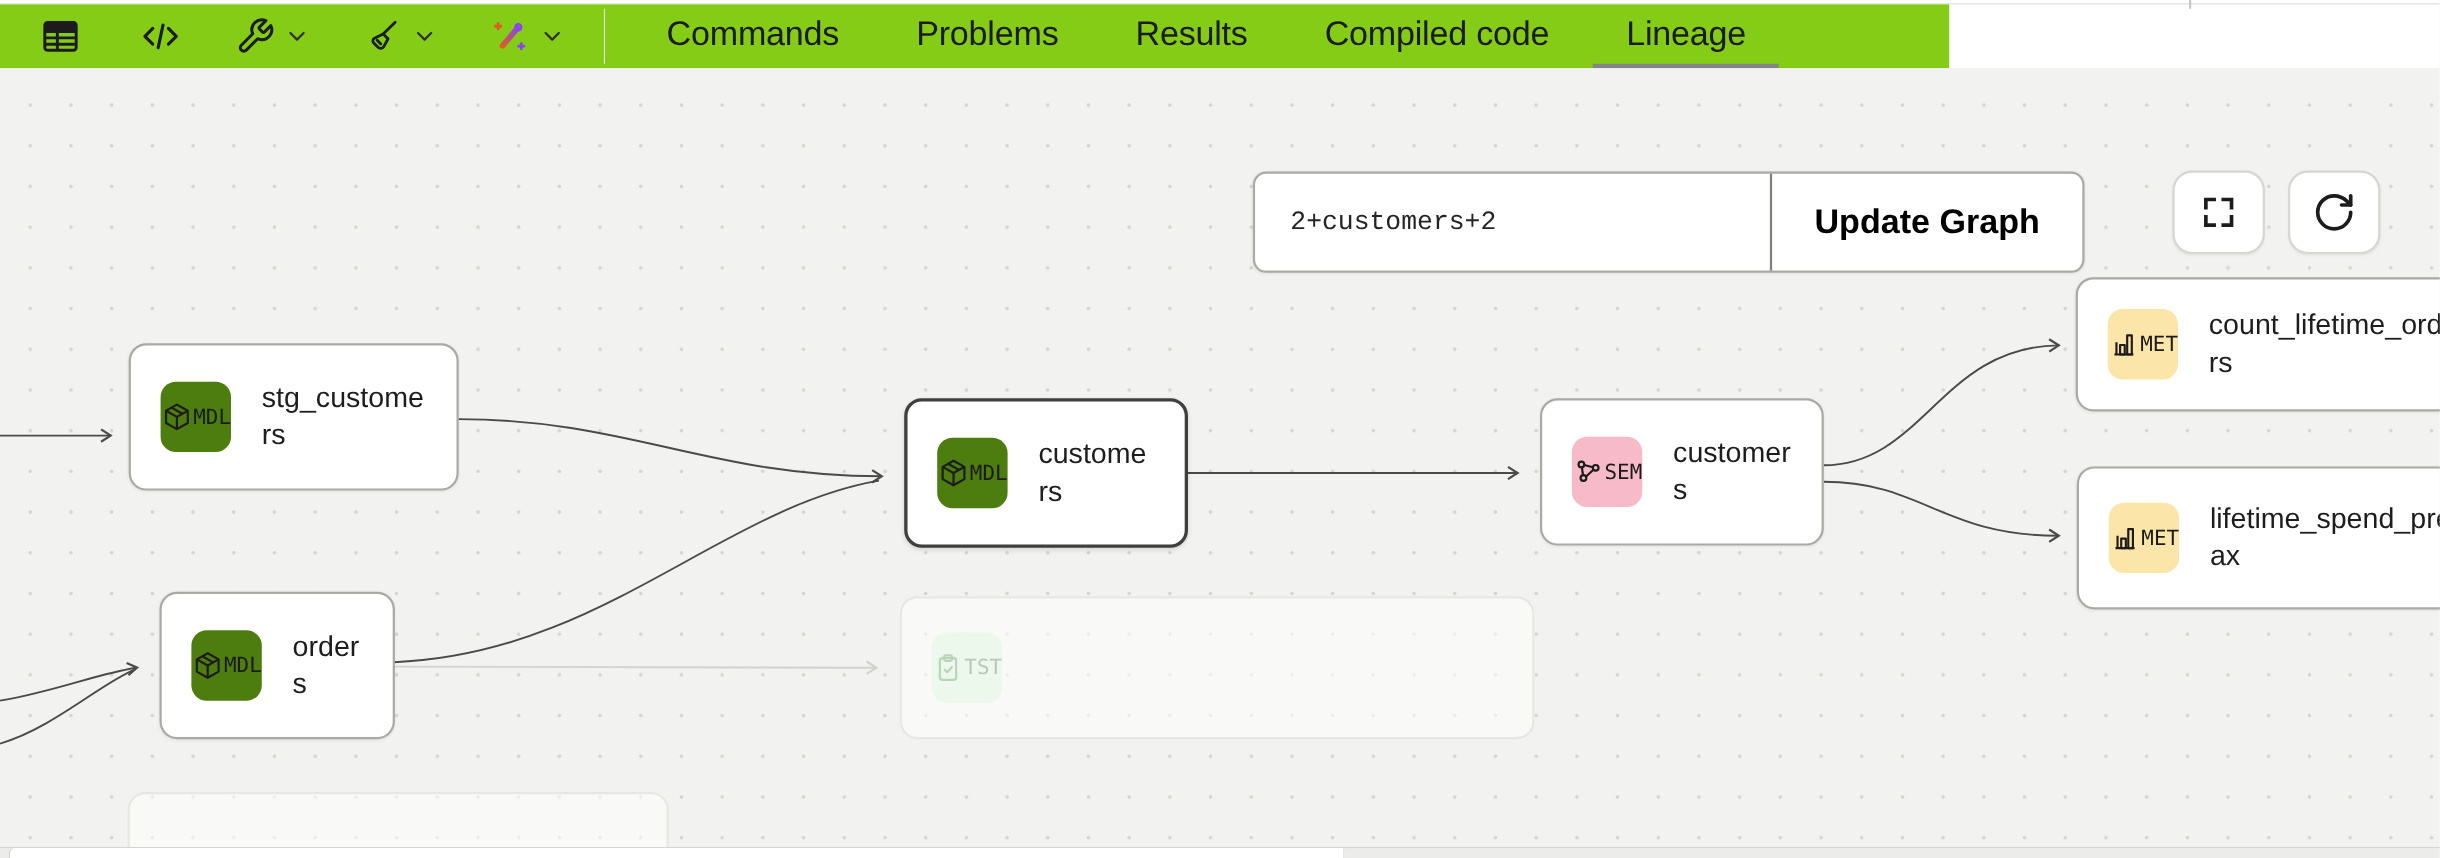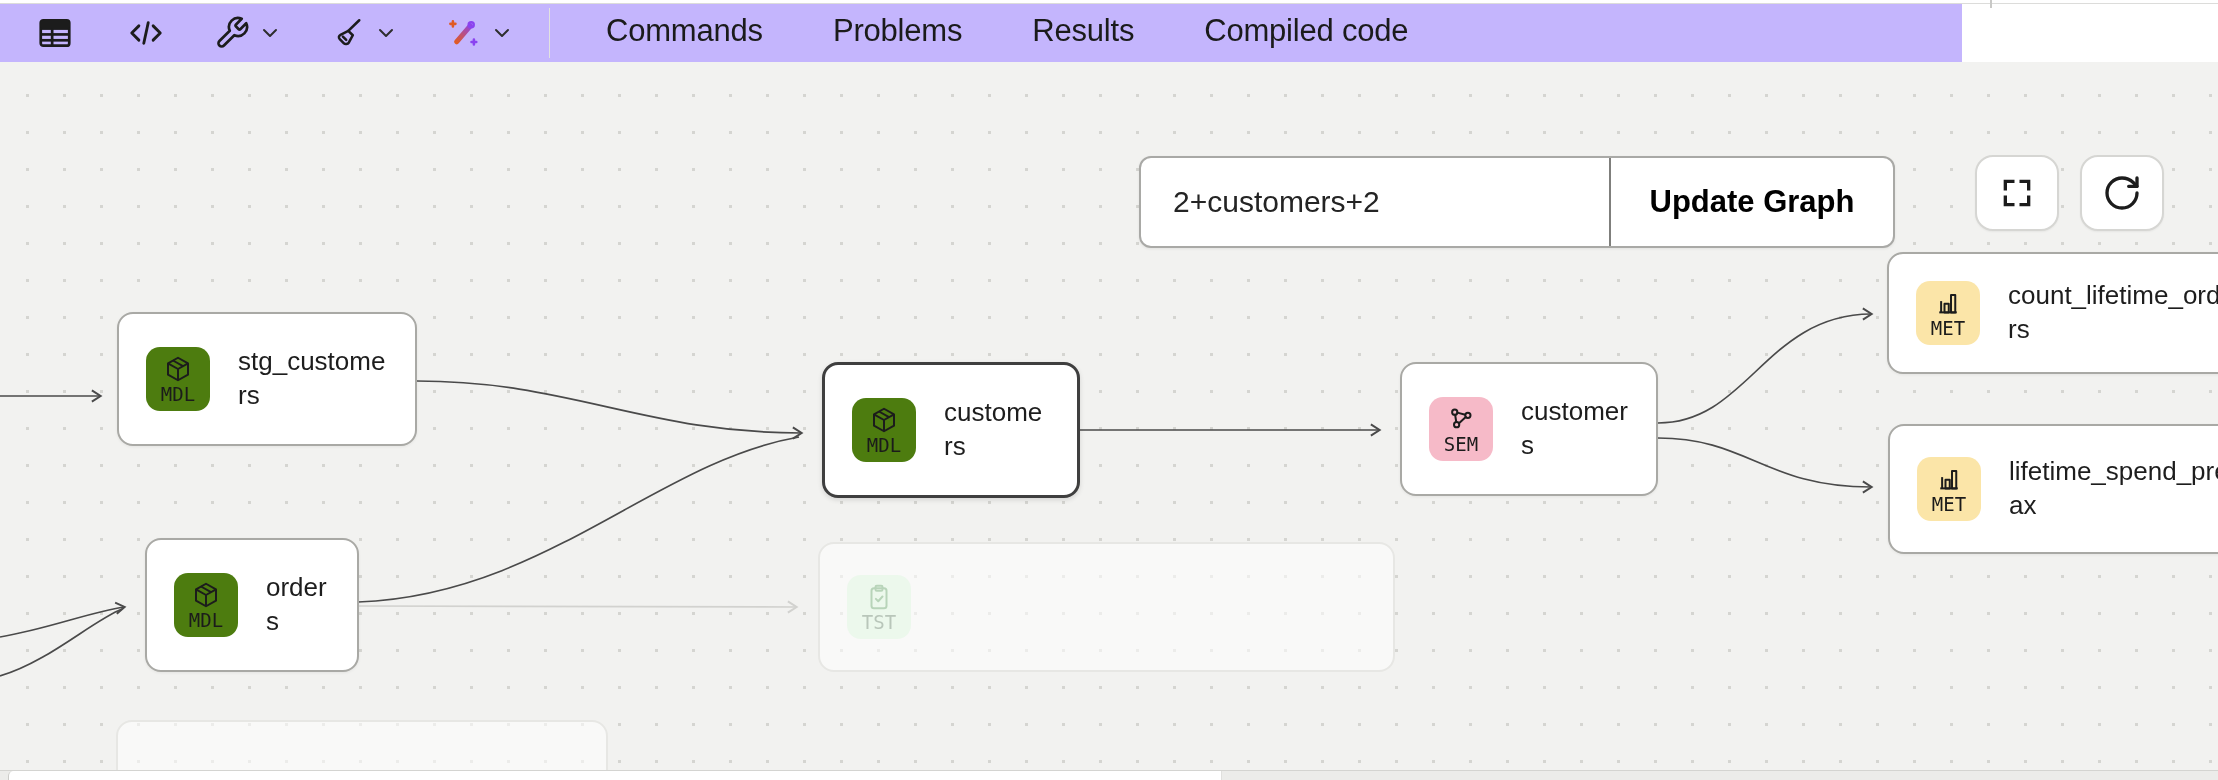--- a/index.html
+++ b/index.html
@@ -4,55 +4,55 @@
 <style>
   html,body{margin:0;padding:0;}
   body{
     width:2218px;height:780px;position:relative;overflow:hidden;
     background:#ffffff;font-family:"Liberation Sans",sans-serif;
     -webkit-font-smoothing:antialiased;
   }
   
   .top-line{position:absolute;left:0;top:3px;width:2218px;height:1px;background:#dcdcda;}
   .top-tick{position:absolute;left:1990px;top:0;width:2px;height:8px;background:#c9c9c7;}
-  .header{position:absolute;left:0;top:4px;width:1962px;height:58px;background:#c4b5fd;border-bottom:1px solid #e8e8e6;}
+  .header{position:absolute;left:0;top:4px;width:1772px;height:58px;background:#84cc16;border-bottom:1px solid #e8e8e6;}
   .tool{position:absolute;top:0;height:58px;display:flex;align-items:center;gap:8px;cursor:pointer;}
   .tool svg{display:block;}
   .hdr-divider{position:absolute;left:549px;top:4px;width:1px;height:50px;background:#e2e2e0;}
   .tabs{position:absolute;left:562px;top:0;height:58px;display:flex;align-items:stretch;gap:10px;padding-left:14px;}
   .tab{display:flex;align-items:center;padding:0 30px;font-size:31px;color:#1b1b1b;letter-spacing:-.2px;
        border-bottom:4px solid transparent;box-sizing:border-box;cursor:pointer;white-space:nowrap;}
   .tab.active{border-bottom-color:#84848a;}
   
   .canvas{position:absolute;left:0;top:62px;width:2218px;height:708px;background:#f2f2f0;
     background-image:radial-gradient(#d5d5d1 1.6px,transparent 1.9px);
     background-size:37px 37px;background-position:9px 15px;}
   .edges{position:absolute;left:0;top:0;width:2218px;height:780px;z-index:1;pointer-events:none;}
   
   .node{position:absolute;z-index:2;background:#ffffff;border:2px solid #a9a9a5;border-radius:16px;
     display:flex;align-items:center;gap:28px;padding-left:27px;box-sizing:border-box;
     box-shadow:0 1px 3px rgba(0,0,0,.06);cursor:pointer;}
   .node.selected{border:3px solid #3f3f3f;box-shadow:0 2px 5px rgba(0,0,0,.12);}
   .node.faded{background:rgba(255,255,255,.55);border:2px solid #e7e7e4;box-shadow:none;}
-  .badge{width:64px;height:64px;border-radius:14px;flex:none;display:flex;flex-direction:column;
+  .badge{width:64px;height:64px;border-radius:14px;flex:none;display:flex;flex-direction:row;
     align-items:center;justify-content:center;}
   .badge svg{width:30px;height:30px;display:block;}
   .badge-label{font-family:"DejaVu Sans Mono",monospace;font-size:19px;font-weight:500;color:#1b1b1b;line-height:1.05;margin-top:1px;}
   .badge-mdl{background:#4d7c0f;}
   .badge-sem{background:#f6bac8;}
   .badge-met{background:#fbe5a8;}
   .badge-tst{background:#ecf8ec;}
   .node.faded .badge-label{color:#b9c6ba;}
   .node-label{font-size:26px;color:#1d1d1d;line-height:1.3;padding-right:28px;word-break:break-all;}
   .node.faded .node-label{color:#c6c6c3;max-width:430px;}
   
   .selector-bar{position:absolute;left:1139px;top:156px;width:756px;height:92px;z-index:3;background:#ffffff;
     border:2px solid #a9a9a6;border-radius:12px;display:flex;box-sizing:border-box;box-shadow:0 1px 3px rgba(0,0,0,.07);}
   .selector-input{flex:1 1 auto;border:none;outline:none;background:transparent;margin:0;
-    padding:0 0 0 32px;font-family:Liberation Sans, sans-serif;font-size:30px;color:#242424;min-width:0;}
+    padding:0 0 0 32px;font-family:Liberation Mono, monospace;font-size:24px;color:#242424;min-width:0;}
   .selector-divider{width:2px;background:#7f7f7c;flex:none;}
   .update-btn{flex:none;width:282px;border:none;background:transparent;cursor:pointer;
     font-family:"Liberation Sans",sans-serif;font-size:31px;font-weight:700;color:#000000;}
   .icon-btn{position:absolute;top:155px;width:84px;height:76px;z-index:3;background:#ffffff;
     border:2px solid #d6d6d3;border-radius:18px;display:flex;align-items:center;justify-content:center;
     cursor:pointer;box-sizing:border-box;box-shadow:0 1px 2px rgba(0,0,0,.05);}
   .icon-btn svg{display:block;}
   
   .bottom-strip{position:absolute;left:0;top:770px;width:2218px;height:10px;background:#ececea;border-top:1px solid #d4d4d1;z-index:4;box-sizing:border-box;}
   .bottom-panel{position:absolute;left:8px;top:771px;width:1214px;height:9px;background:#ffffff;
@@ -138,20 +138,21 @@
     </span>
   </div>
 
   <div class="hdr-divider"></div>
 
   <div class="tabs">
     <div class="tab">Commands</div>
     <div class="tab">Problems</div>
     <div class="tab">Results</div>
     <div class="tab">Compiled code</div>
+    <div class="tab active">Lineage</div>
   </div>
 </div>
 
 <div class="canvas"></div>
 
 <svg class="edges">
   <defs>
     <marker id="arrow" viewBox="0 0 12 12" markerWidth="15" markerHeight="15" refX="8.5" refY="6" orient="auto" markerUnits="userSpaceOnUse">
       <path d="M2 1.5 L9 6 L2 10.5" fill="none" stroke="#4a4a4a" stroke-width="1.6"></path>
     </marker>

